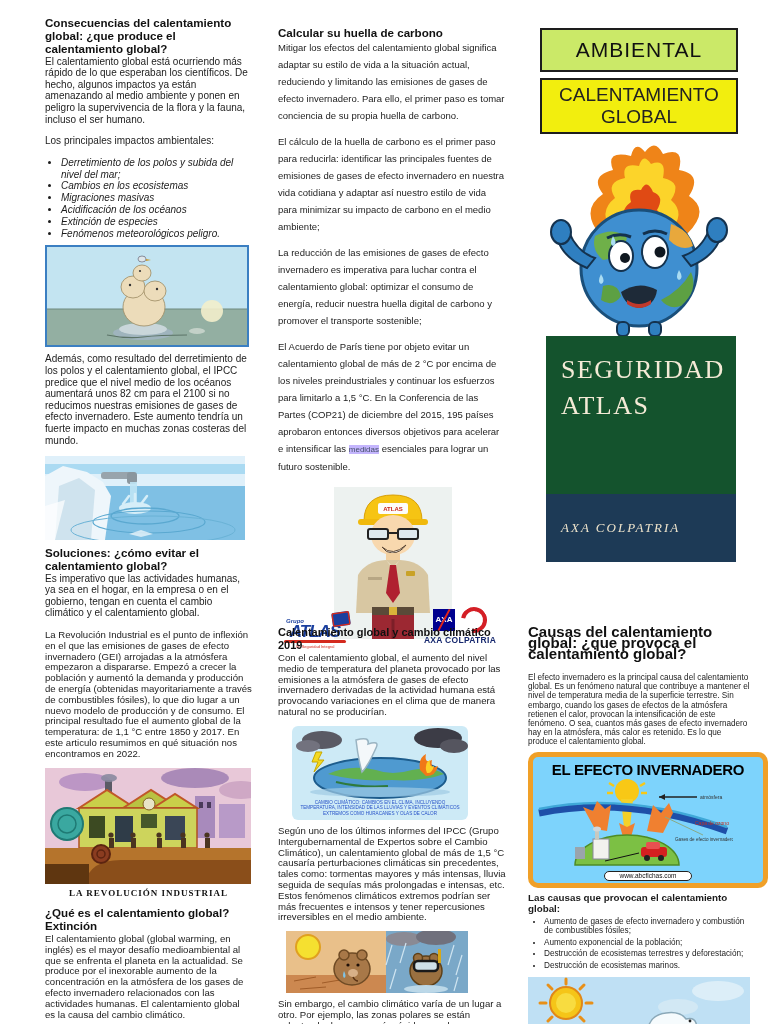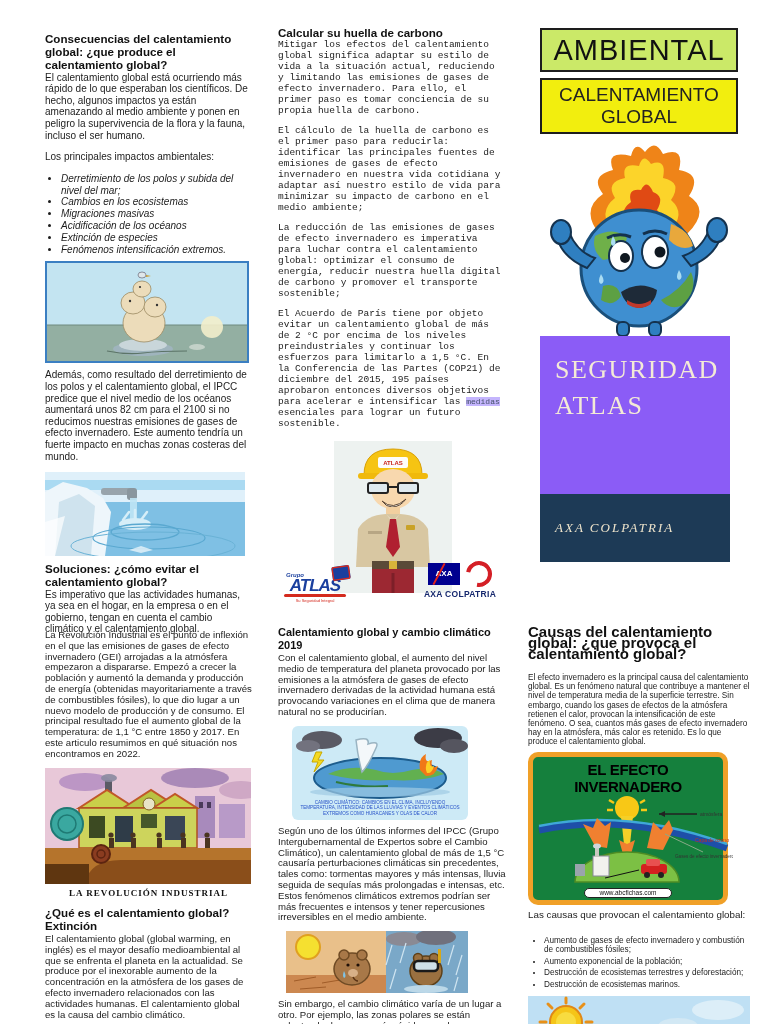--- a/index.html
+++ b/index.html
@@ -3,100 +3,100 @@
 <meta charset="utf-8">
 <style>
   html,body{margin:0;padding:0;}
   body{
     width:768px;height:1024px;position:relative;overflow:hidden;
     background:#ffffff;color:#1c1c1c;
     font-family:"Liberation Sans", sans-serif;
   }
   .page{position:absolute;inset:0;background:#ffffff;}
   .col{position:absolute;}
-  .col-lt{left:45px;top:32px;width:207px;}
+  .col-lt{left:45px;top:16px;width:207px;}
   .col-ct{left:278px;top:26px;width:228px;}
   .col-rt{left:540px;top:28px;width:198px;}
   .col-lb{left:45px;top:630px;width:207px;}
   .col-cb{left:278px;top:626px;width:228px;}
   .col-rb{left:528px;top:626px;width:224px;}
 
   p{margin:0 0 10px 0;font-size:10px;line-height:11.6px;}
-  .col-ct p{font-size:9.5px;line-height:11px;margin-bottom:9px;font-family:Liberation Mono, monospace;}
+  .col-ct p{font-size:9.5px;line-height:17px;margin-bottom:9px;}
   .col-lb p,.col-cb p{font-size:9.6px;line-height:10.8px;margin-bottom:8px;}
   .col-rb p{font-size:8.2px;line-height:9.2px;margin-bottom:5px;}
 
   h3{margin:0;font-size:11.6px;line-height:13.2px;font-weight:bold;color:#111;}
   .col-cb h3{font-size:11px;line-height:12.5px;margin-bottom:2px;}
   .col-rb h3{font-size:15px;line-height:11px;margin-bottom:14px;}
 
   ul{margin:0 0 6px 0;padding-left:16px;}
   .col-lt li{font-size:10px;line-height:11.8px;font-style:italic;}
   .col-rb li{font-size:8.2px;line-height:9.6px;margin-bottom:2px;}
 
   .img-frame{display:block;margin:2px 0 6px 0;}
   .bordered-blue{border:2px solid #3b7fc2;}
 
   
   .banner{border:2px solid #1d1d1d;text-align:center;box-sizing:border-box;width:198px;}
-  .banner-ambiental{background:#cbe968;height:44px;line-height:40px;font-size:29px;letter-spacing:1px;color:#111;margin-bottom:6px;}
+  .banner-ambiental{background:#cbe968;height:44px;line-height:40px;font-size:21px;letter-spacing:1px;color:#111;margin-bottom:6px;}
   .banner-calentamiento{background:#f2ee0e;font-size:19px;line-height:22px;padding:4px 16px;color:#222;margin-bottom:6px;}
 
   
-  .cover{width:190px;height:226px;position:relative;background:#8b5cf6;}
+  .cover{width:190px;height:226px;margin-left:6px;position:relative;background:#14532d;}
   .cover-bottom{position:absolute;left:0;bottom:0;width:100%;height:68px;background:#1d3a56;}
   .cover-title{font-family:"Liberation Serif", serif;color:#f4ead6;font-size:26px;line-height:36px;letter-spacing:1.5px;padding:16px 0 0 15px;}
   .cover-brand{position:absolute;left:15px;bottom:26px;font-family:"Liberation Serif", serif;font-style:italic;color:#eee4cc;font-size:13px;letter-spacing:2px;}
 
   
   .ind-caption{font-family:"Liberation Serif", serif;font-weight:bold;font-size:9px;letter-spacing:1px;text-align:center;margin:-2px 0 8px 0;color:#111;}
 
   
   .worker-row{position:relative;height:168px;margin-top:12px;}
   .worker-panel{position:absolute;left:56px;top:0;}
   .logo-atlas{position:absolute;left:4px;bottom:6px;width:66px;text-align:center;}
   .logo-atlas .grupo{display:block;font-size:6px;font-style:italic;color:#1a3f9e;font-weight:bold;text-align:left;margin-left:4px;}
   .logo-atlas .atlas-name{display:block;font-size:17px;font-weight:bold;font-style:italic;color:#1a3f9e;letter-spacing:-1px;line-height:15px;}
   .logo-atlas .swoosh{display:block;height:3px;background:#d42a1e;border-radius:2px;margin:1px 2px;}
   .logo-atlas .tagline{display:block;font-size:4px;color:#d42a1e;}
   .atlas-mark{position:absolute;right:-2px;top:-12px;width:18px;height:14px;background:#1a3f9e;transform:rotate(-8deg);border-radius:2px;box-shadow:0 0 0 1.5px #d42a1e inset;}
   .logo-axa{position:absolute;right:6px;bottom:10px;width:80px;text-align:center;}
   .axa-row{display:flex;align-items:center;justify-content:center;gap:6px;margin-bottom:2px;}
-  .axa-square{width:32px;height:22px;background:#00008f;color:#fff;font-size:8px;font-weight:bold;line-height:22px;position:relative;}
+  .axa-square{width:22px;height:22px;background:#00008f;color:#fff;font-size:8px;font-weight:bold;line-height:22px;position:relative;}
   .axa-square::after{content:"";position:absolute;left:10px;top:-1px;width:2px;height:24px;background:#e32219;transform:rotate(28deg);}
   .axa-swirl{width:18px;height:18px;border:4px solid #d41f26;border-radius:50%;border-left-color:transparent;transform:rotate(-35deg);}
   .axa-name{font-size:8.5px;font-weight:bold;color:#16286e;letter-spacing:0.3px;}
 
   
-  .efecto-box{box-sizing:border-box;width:200px;border:5px solid #f0a028;border-radius:10px;background:#15803d;padding:4px 2px 2px 2px;margin:4px 0 4px 0;}
+  .efecto-box{box-sizing:border-box;width:240px;border:5px solid #f0a028;border-radius:10px;background:#7dd3fc;padding:4px 2px 2px 2px;margin:4px 0 4px 0;}
   .efecto-title{font-size:15px;font-weight:800;text-align:center;color:#000;letter-spacing:-0.3px;margin-bottom:1px;}
   .efecto-caption{display:block;width:86px;margin:0 auto;font-size:6.5px;text-align:center;border:1px solid #222;border-radius:5px;line-height:8px;color:#111;background:#fff;}
 
   .climate-box{width:176px;margin:2px 0 6px 14px;background:#cdeaf6;border-radius:6px;padding-bottom:2px;}
   .climate-caption{font-size:4.6px;line-height:5.4px;color:#2853c8;text-align:center;padding:0 8px 2px 8px;}
 
   .link-word{font-size:8px;color:#44506a;background:#c4b5fd;}
-  .causes-heading{font-size:9.8px;line-height:11px;font-weight:normal;margin:2px 0 16px 0;}
+  .causes-heading{font-size:9.8px;line-height:11px;font-weight:bold;margin:2px 0 3px 0;}
 </style>
 </head>
 <body>
 
 <div class="page">
 
   <section class="col col-lt">
     <h3>Consecuencias del calentamiento global: ¿que produce el calentamiento global?</h3>
     <p>El calentamiento global está ocurriendo más rápido de lo que esperaban los científicos. De hecho, algunos impactos ya están amenazando al medio ambiente y ponen en peligro la supervivencia de la flora y la fauna, incluso el ser humano.</p>
     <p style="margin-bottom:10px">Los principales impactos ambientales:</p>
     <ul>
       <li>Derretimiento de los polos y subida del nivel del mar;</li>
       <li>Cambios en los ecosistemas</li>
       <li>Migraciones masivas</li>
       <li>Acidificación de los océanos</li>
       <li>Extinción de especies</li>
-      <li>Fenómenos intensificación extremos.</li>
+      <li>Fenómenos meteorológicos peligro.</li>
     </ul>
 
     <svg class="img-frame bordered-blue" width="200" height="98" viewBox="0 0 200 98">
       <rect x="0" y="0" width="200" height="62" fill="#c3e4f1"></rect>
       <rect x="0" y="62" width="200" height="36" fill="#93afa2"></rect>
       <line x1="0" y1="62" x2="200" y2="62" stroke="#6e8a7e" stroke-width="1"></line>
       <circle cx="165" cy="64" r="11" fill="#f3eecb" opacity="0.9"></circle>
       <ellipse cx="96" cy="86" rx="30" ry="7" fill="#9fb4bd"></ellipse>
       <ellipse cx="96" cy="82" rx="24" ry="6" fill="#c9d6da"></ellipse>
       <ellipse cx="97" cy="60" rx="21" ry="19" fill="#ecdcba" stroke="#9c8a62" stroke-width="0.8"></ellipse>

